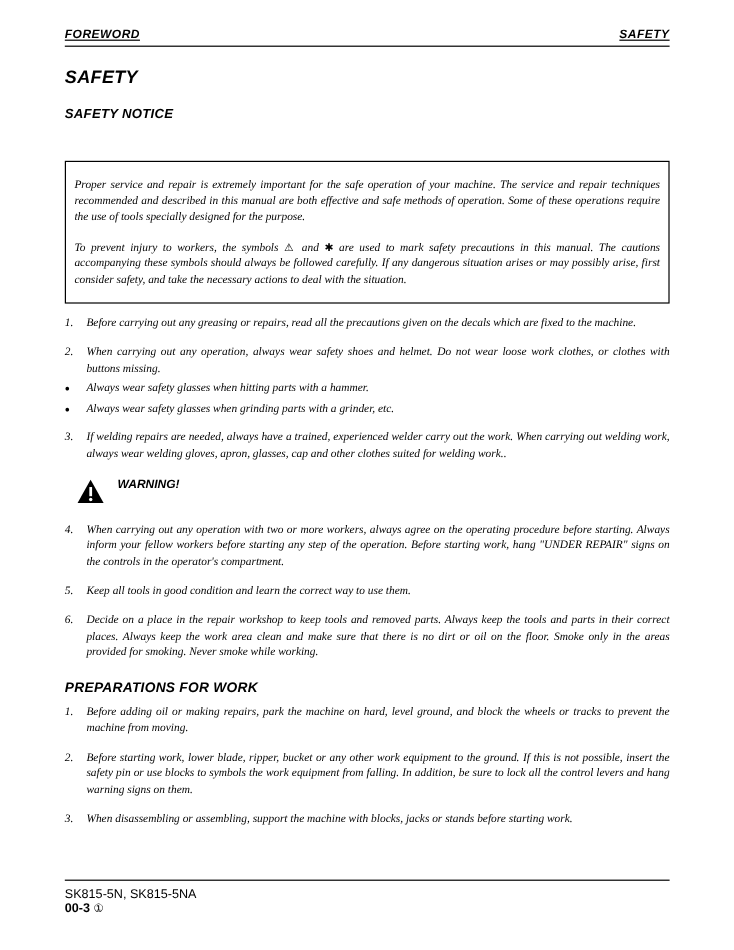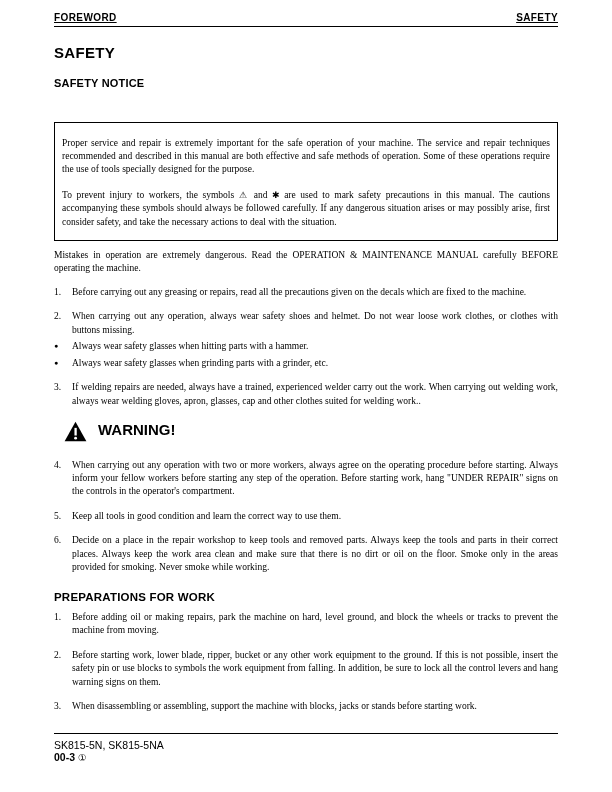--- a/index.html
+++ b/index.html
@@ -1,21 +1,21 @@
 <!DOCTYPE html>
 <html><head>
 <meta charset="utf-8">
 <style>
   * { margin:0; padding:0; box-sizing:border-box; }
   html,body { background:#ffffff; }
   body {
     width:612px; height:792px; position:relative; overflow:hidden;
     font-family:"Liberation Serif", serif; color:#000;
   }
-  .page { padding:12px 54px 0 54px; }
+  .page { padding:24px 54px 0 54px;font-style:italic; }
 
   
   .hdr {
     display:flex; justify-content:space-between; align-items:flex-end;
     border-bottom:1.6px solid #000; padding-bottom:3px;
     font-family:"Liberation Sans", sans-serif; font-weight:bold; font-size:10px;
   }
   .hdr span { text-decoration:underline; letter-spacing:0.4px; }
 
   .doc-title {
@@ -44,21 +44,21 @@
   .li .li-num { flex:none; width:18px; }
   .li .li-txt { flex:1; text-align:justify; }
 
   .bullet { display:flex; margin-top:3px; font-size:9.5px; line-height:1.42; }
   .bullet .b-dot { flex:none; width:18px; font-size:7px; line-height:13px; }
   .bullet .b-txt { flex:1; }
 
   
   .warning {
     display:flex; align-items:flex-start; margin:12px 0 0 10px;
-    font-family:"Liberation Sans", sans-serif; font-size:15px; line-height:1.35;
+    font-family:"Liberation Sans", sans-serif; font-size:10px; line-height:1.35;
   }
   .warning .w-icon { flex:none; width:34px; padding-top:1px; }
   .warning .w-label { flex:none; width:56px; font-weight:bold; }
   .warning .w-text { flex:1; max-width:405px; }
 
   
   .ftr {
     position:absolute; left:54px; right:54px; bottom:29px;
     border-top:1.6px solid #000; padding-top:5px;
     display:flex; justify-content:space-between; align-items:baseline;
@@ -84,21 +84,20 @@
     <p>Proper service and repair is extremely important for the safe operation of your machine. The service and repair techniques recommended and described in this manual are both effective and safe methods of operation. Some of these operations require the use of tools specially designed for the purpose.</p>
     <p class="p2">
       <span>To prevent injury to workers, the symbols</span>
       <span class="sym">⚠</span>
       <span>and</span>
       <span class="sym">✱</span>
       <span>are used to mark safety precautions in this manual. The cautions accompanying these symbols should always be followed carefully. If any dangerous situation arises or may possibly arise, first consider safety, and take the necessary actions to deal with the situation.</span>
     </p>
   </div>
 
-  <p class="intro">Mistakes in operation are extremely dangerous. Read the OPERATION &amp; MAINTENANCE MANUAL carefully BEFORE operating the machine.</p>
 
   <div class="li">
     <span class="li-num">1.</span>
     <span class="li-txt">Before carrying out any greasing or repairs, read all the precautions given on the decals which are fixed to the machine.</span>
   </div>
 
   <div class="li">
     <span class="li-num">2.</span>
     <span class="li-txt">When carrying out any operation, always wear safety shoes and helmet. Do not wear loose work clothes, or clothes with buttons missing.</span>
   </div>

